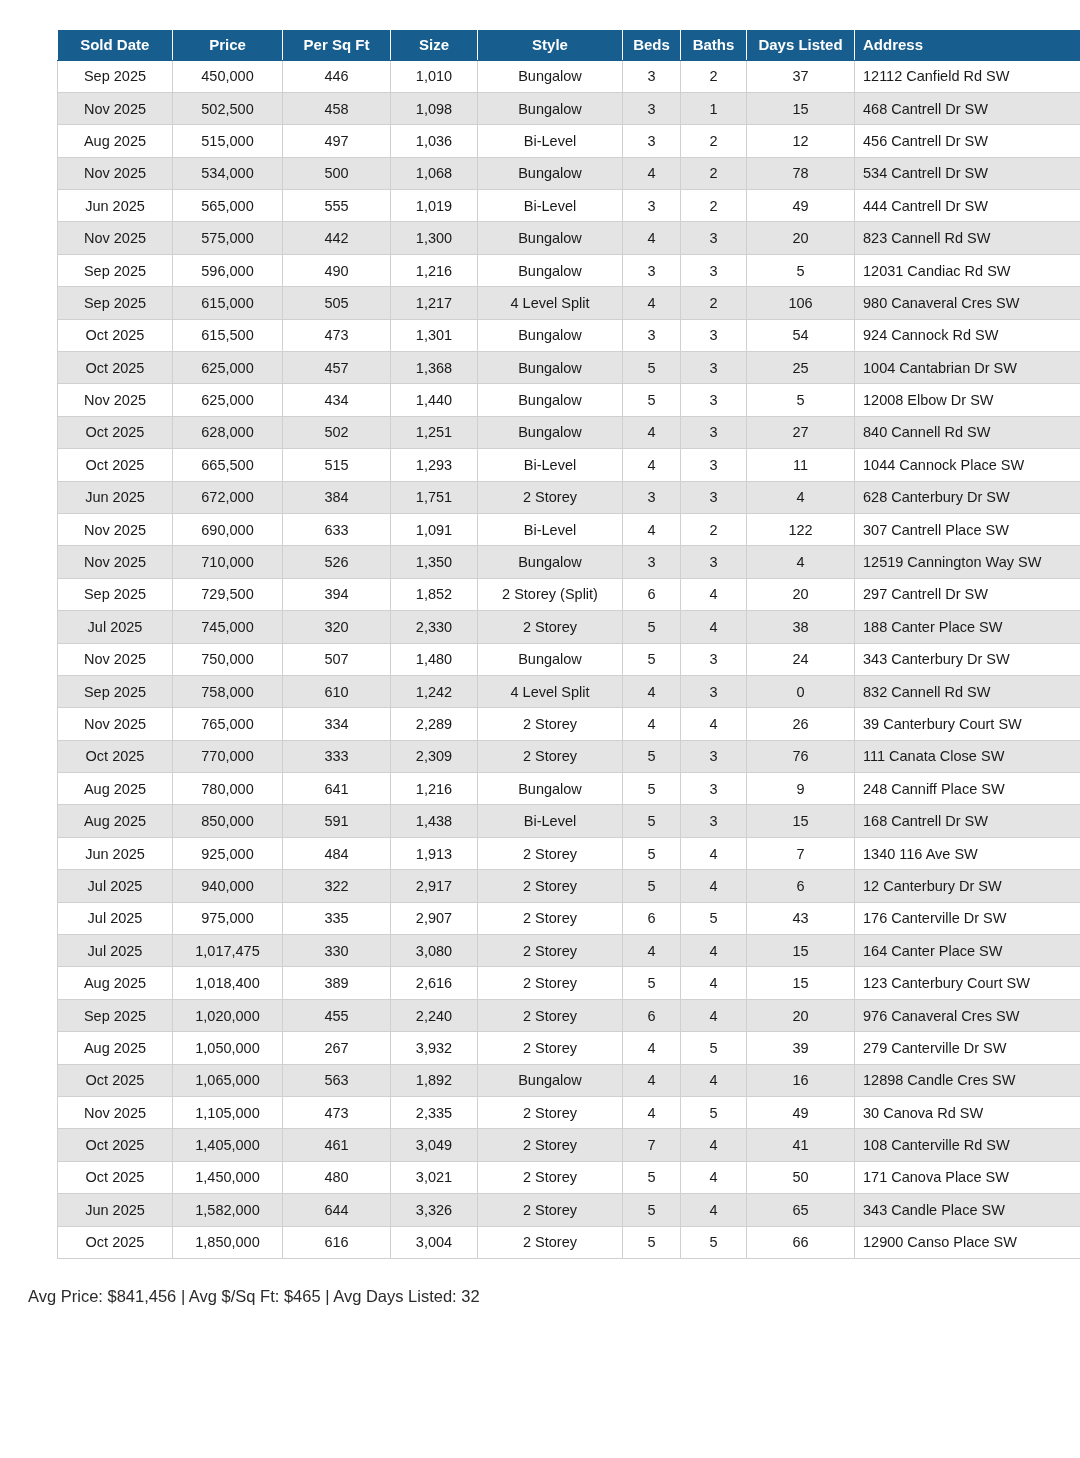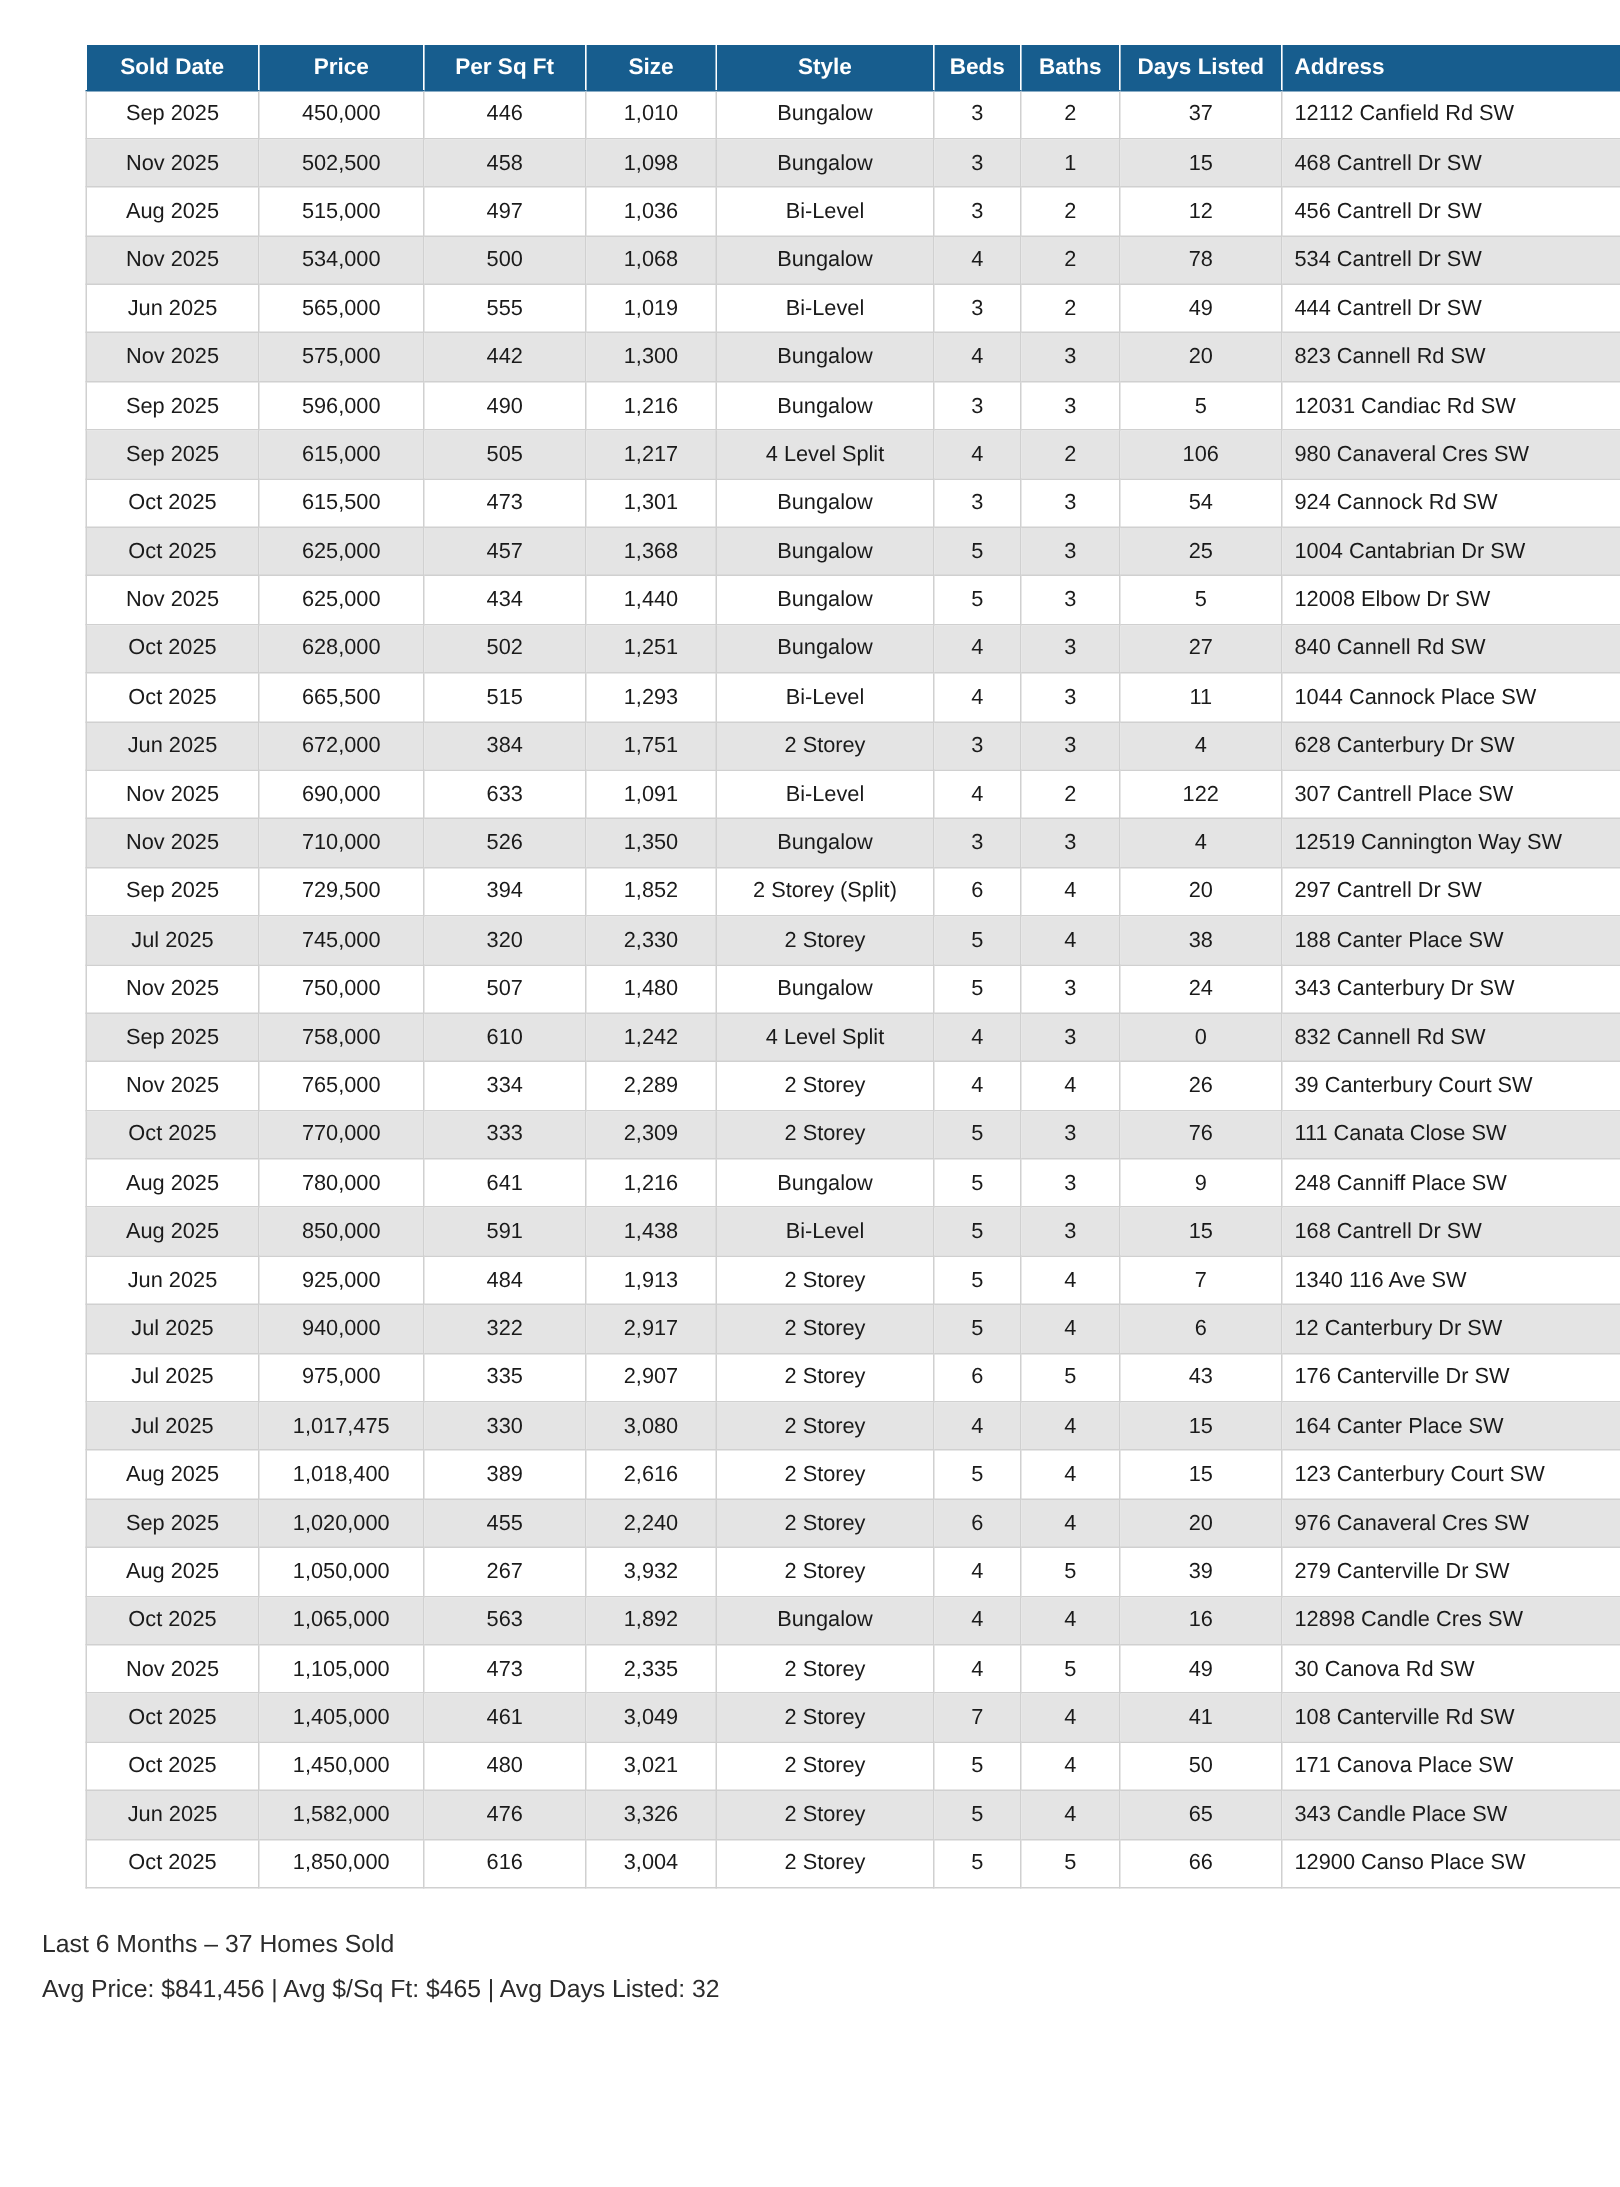--- a/index.html
+++ b/index.html
@@ -524,21 +524,21 @@
             <td>3,021</td>
             <td>2 Storey</td>
             <td>5</td>
             <td>4</td>
             <td>50</td>
             <td class="addr">171 Canova Place SW</td>
           </tr>
           <tr>
             <td>Jun 2025</td>
             <td>1,582,000</td>
-            <td>476</td>
+            <td>644</td>
             <td>3,326</td>
             <td>2 Storey</td>
             <td>5</td>
             <td>4</td>
             <td>65</td>
             <td class="addr">343 Candle Place SW</td>
           </tr>
           <tr>
             <td>Oct 2025</td>
             <td>1,850,000</td>
@@ -548,17 +548,16 @@
             <td>5</td>
             <td>5</td>
             <td>66</td>
             <td class="addr">12900 Canso Place SW</td>
           </tr>
         </tbody>
     </table>
   </div>
 
   <div class="summary">
-    <div>Last 6 Months – 37 Homes Sold</div>
     <div>Avg Price: $841,456 | Avg $/Sq Ft: $465 | Avg Days Listed: 32</div>
   </div>
 
 </div>
 
 </body></html>

